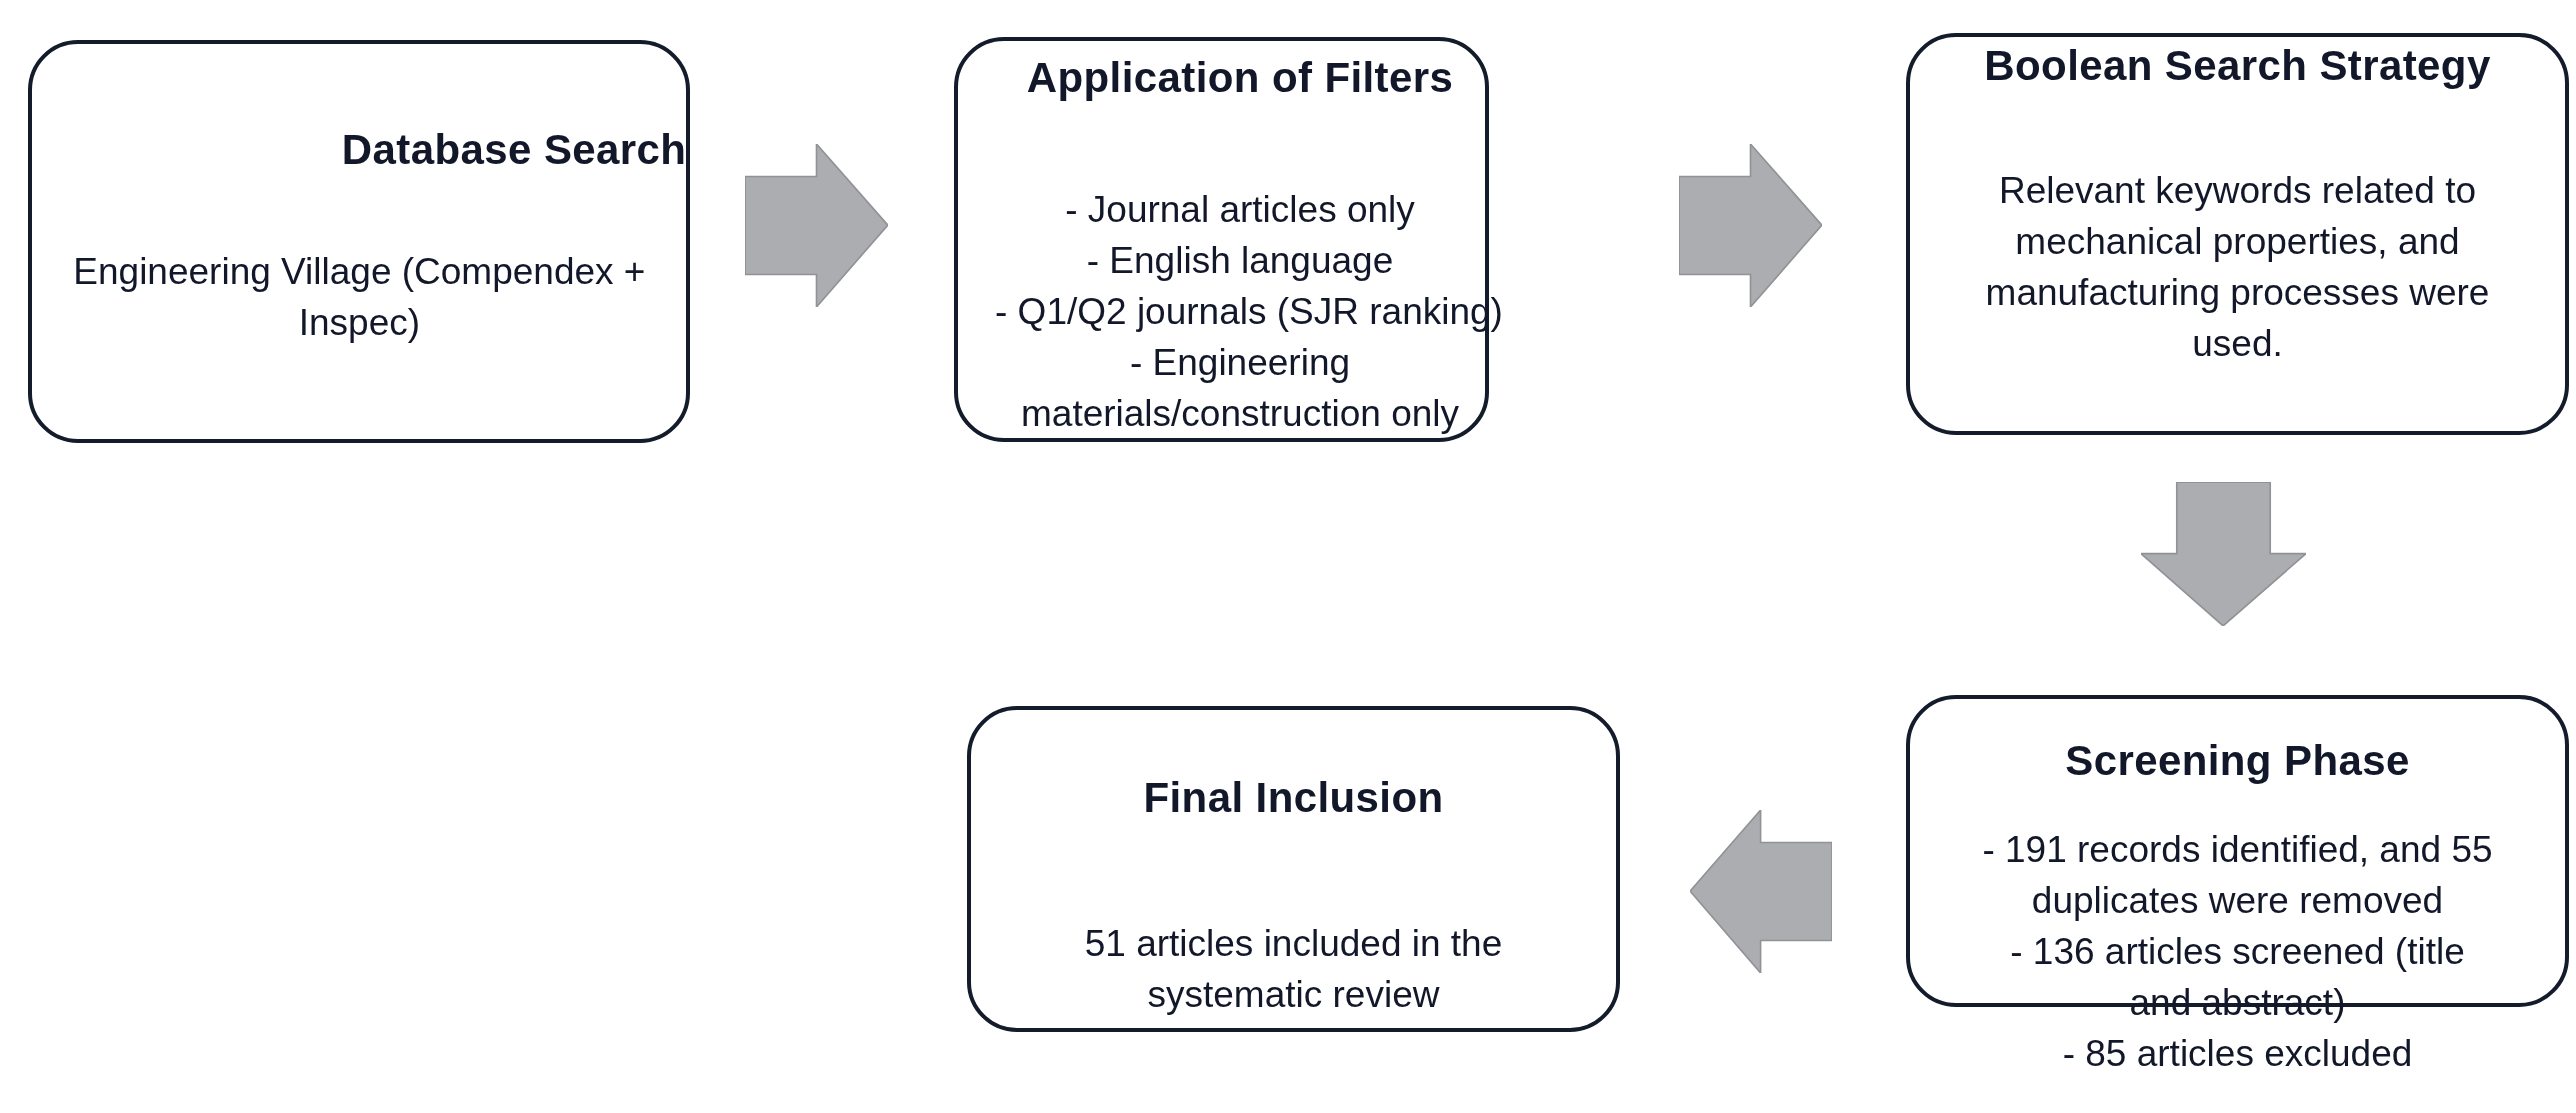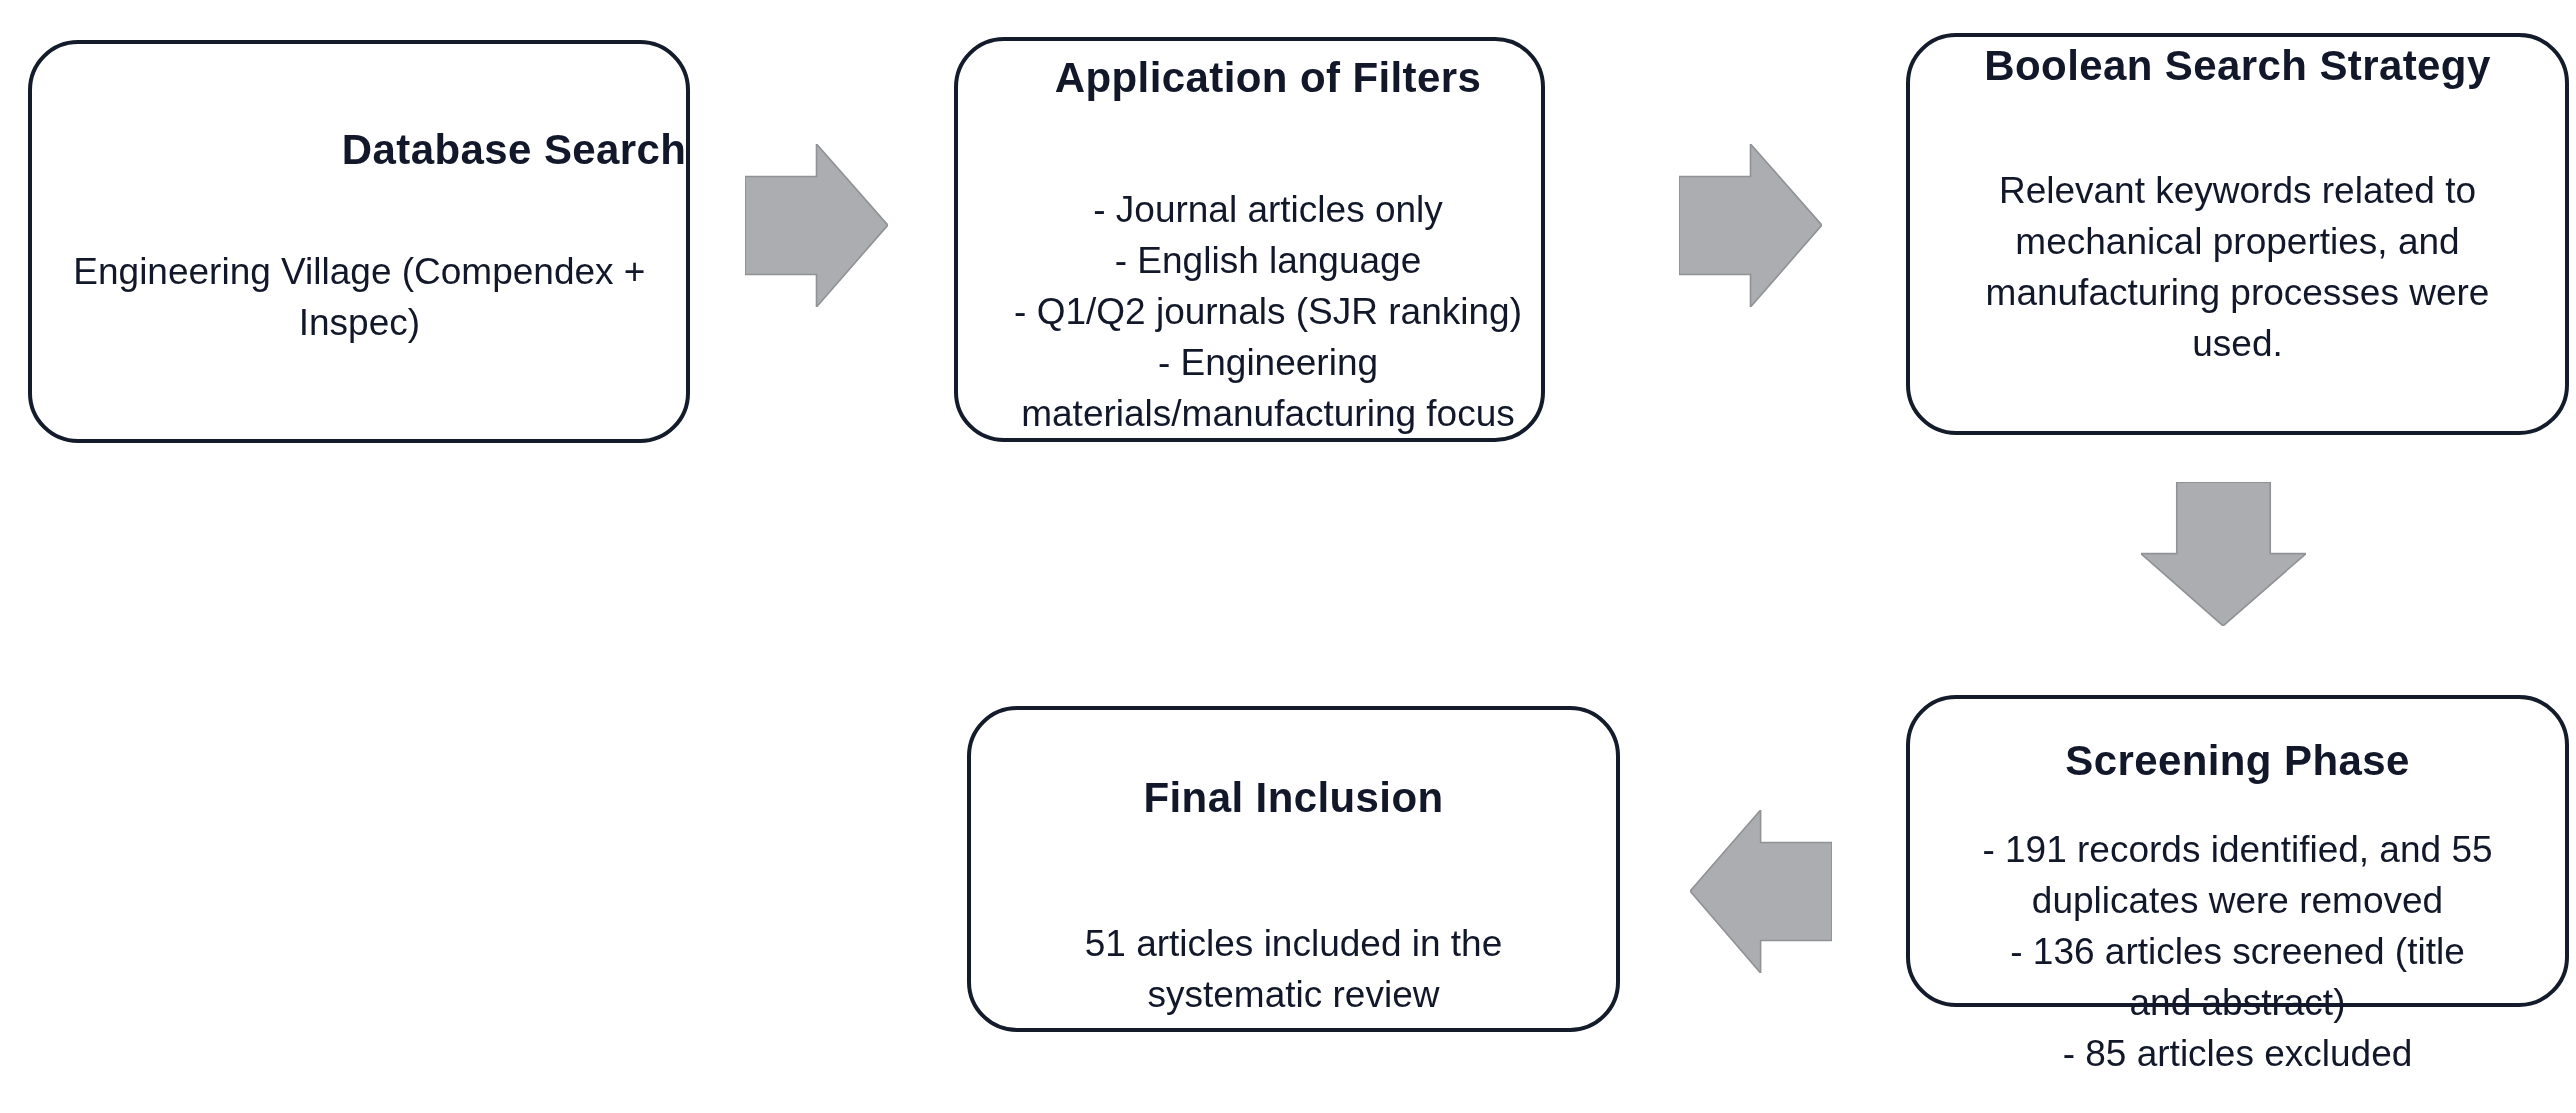--- a/index.html
+++ b/index.html
@@ -43,21 +43,21 @@
     line-height: 51px;
     font-weight: 400;
   }
   .body-line { white-space: nowrap; }
   .arrow {
     position: absolute;
     display: block;
   }
   
   #node-database-search      { left: 28.4px;   top: 40px;  width: 662px; height: 403px; }
-  #node-application-filters  { left: 954px; top: 37px;  width: 591px; height: 405px; padding-left: 37px; }
+  #node-application-filters  { left: 954px; top: 37px;  width: 535px; height: 405px; padding-left: 37px; }
   #node-boolean-search       { left: 1906px; top: 33px;  width: 663px; height: 402px; }
   #node-screening-phase      { left: 1906px; top: 695px; width: 663px; height: 312px; }
   #node-final-inclusion      { left: 967px; top: 706px; width: 653px; height: 326px; }
 
   #node-database-search     .node-title { margin-top: 81px; text-align: right; }
   #node-database-search     .node-body  { margin-top: 71px;  }
   #node-application-filters .node-title { margin-top: 12.2px;  }
   #node-application-filters .node-body  { margin-top: 81px; }
   #node-boolean-search      .node-title { margin-top: 4.1px;   }
   #node-boolean-search      .node-body  { margin-top: 74px;  }
@@ -88,21 +88,21 @@
     <polygon points="0,40 88,40 88,0 176,100 88,201 88,161 0,161" stroke-width="2" fill="#abadb0" stroke="#909295"></polygon>
   </svg>
 
   <div class="node" id="node-application-filters">
     <div class="node-title">Application of Filters</div>
     <div class="node-body">
       <div class="body-line">- Journal articles only</div>
       <div class="body-line">- English language</div>
       <div class="body-line">- Q1/Q2 journals (SJR ranking)</div>
       <div class="body-line">- Engineering</div>
-      <div class="body-line">materials/manufacturing focus</div>
+      <div class="body-line">materials/construction only</div>
     </div>
   </div>
 
   <svg id="arrow-2" class="arrow" viewBox="0 0 176 201">
     <polygon points="0,40 88,40 88,0 176,100 88,201 88,161 0,161" stroke-width="2" fill="#abadb0" stroke="#909295"></polygon>
   </svg>
 
   <div class="node" id="node-boolean-search">
     <div class="node-title">Boolean Search Strategy</div>
     <div class="node-body">

